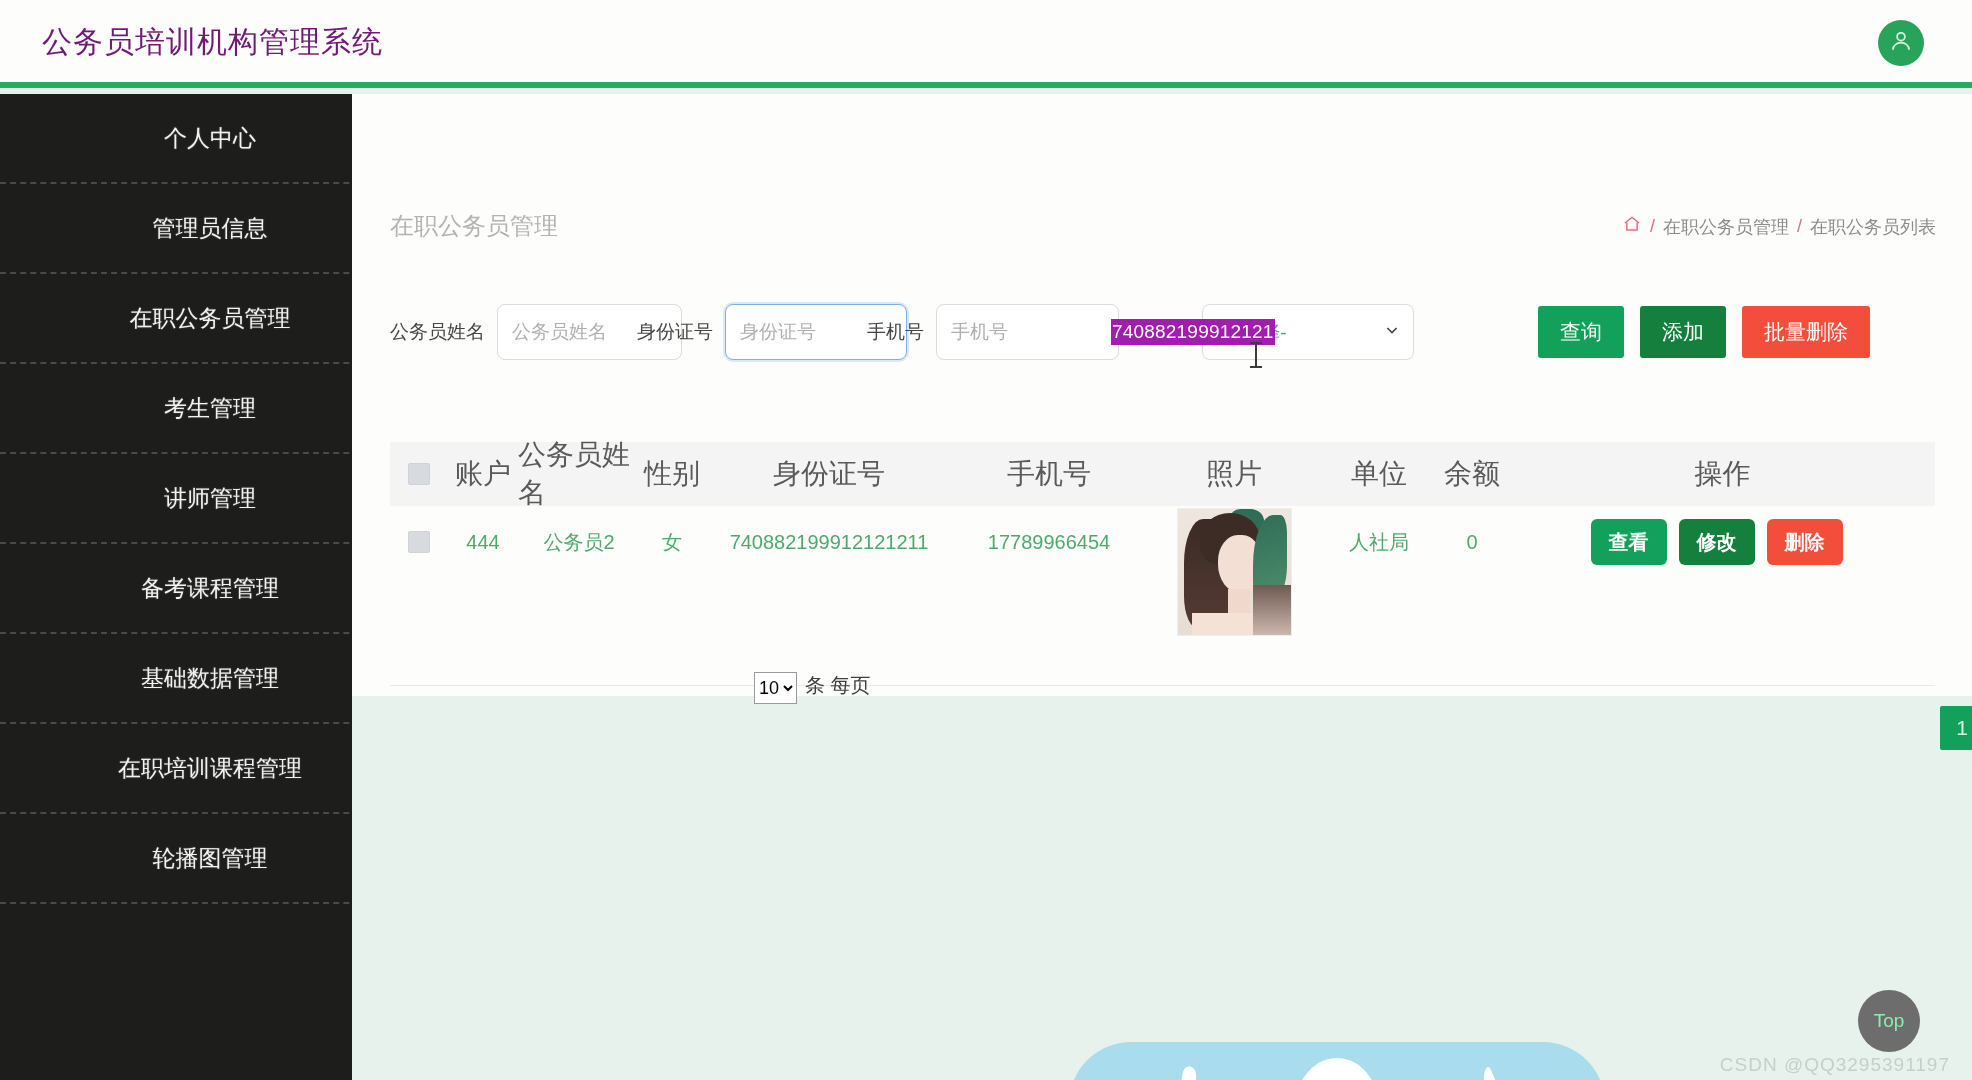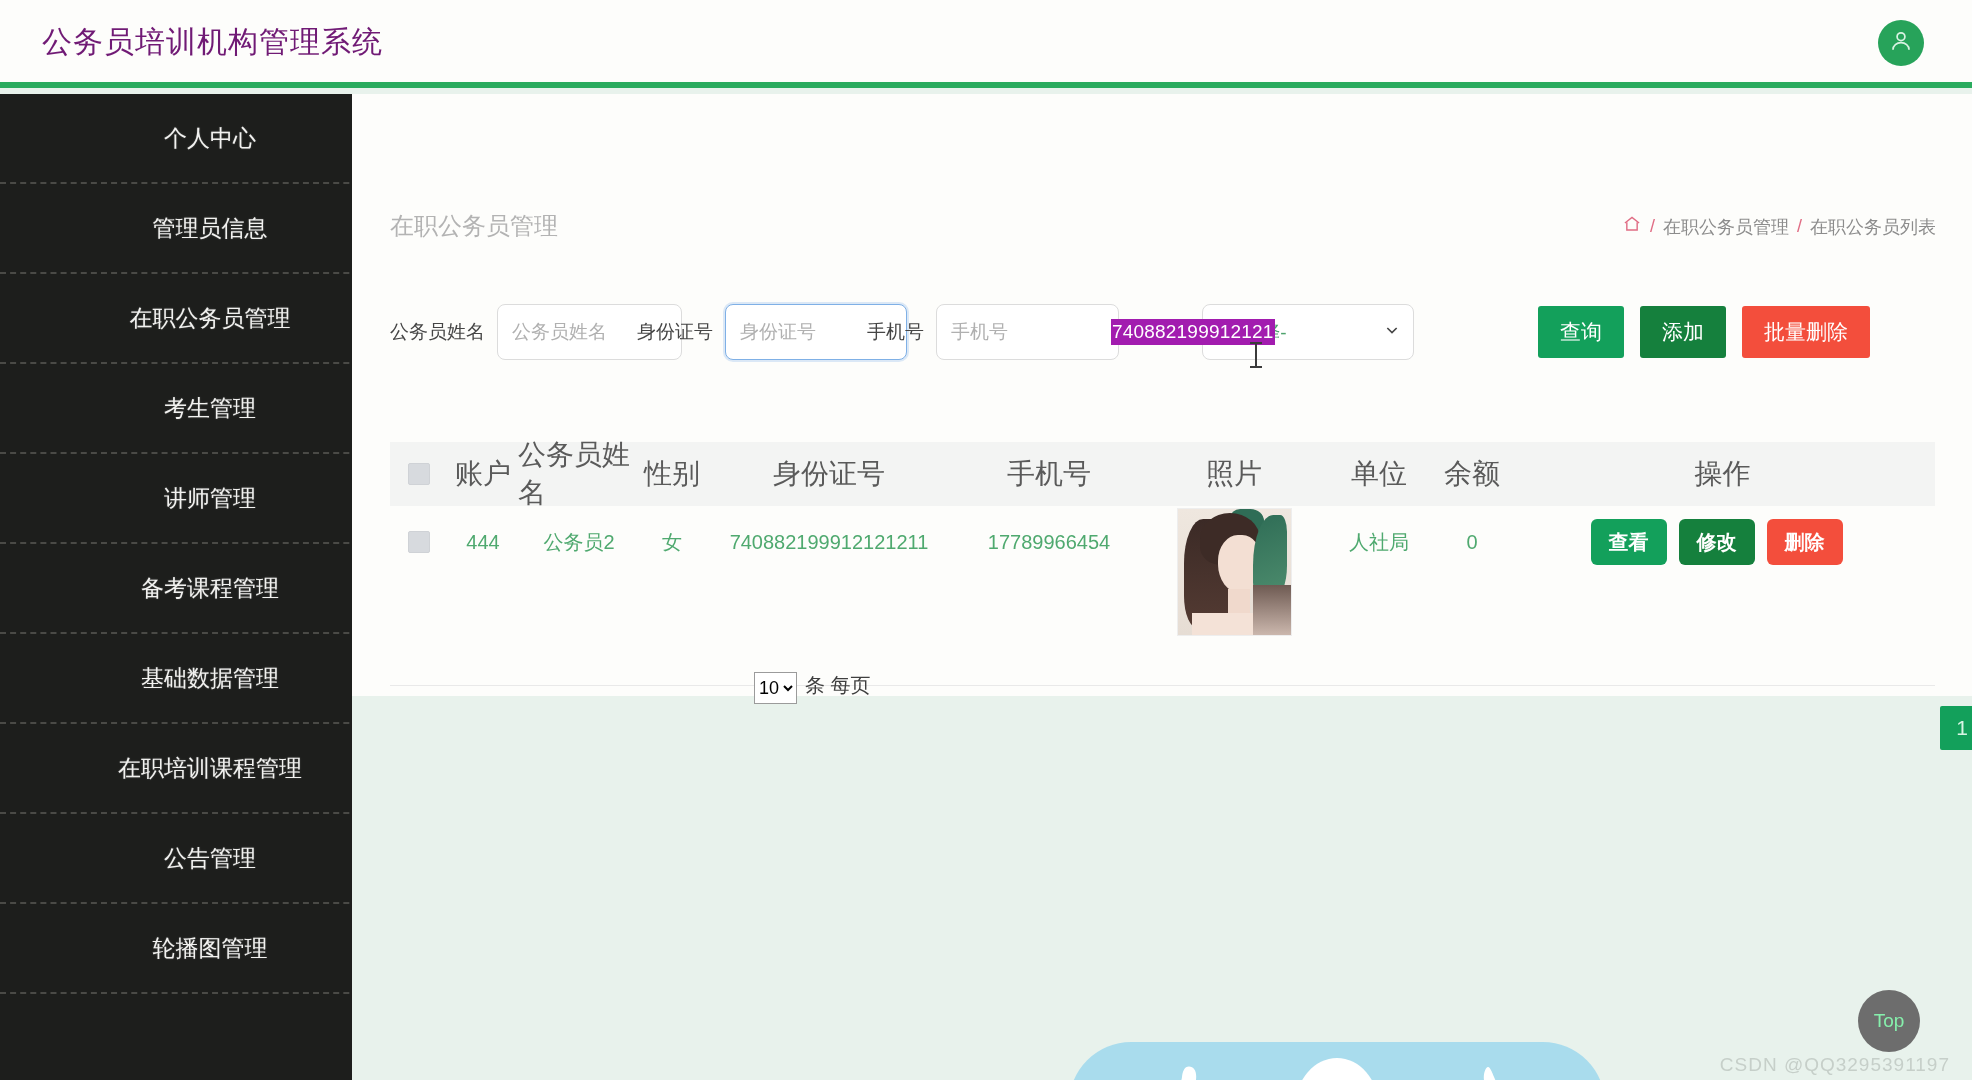--- a/index.html
+++ b/index.html
@@ -278,23 +278,20 @@
     <span>讲师管理</span>
   </div>
   <div class="side-item">
     <span>备考课程管理</span>
   </div>
   <div class="side-item">
     <span>基础数据管理</span>
   </div>
   <div class="side-item">
     <span>在职培训课程管理</span>
-  </div>
-  <div class="side-item">
-    <span>公告管理</span>
   </div>
   <div class="side-item">
     <span>轮播图管理</span>
   </div>
 </div>
 
 <div id="main">
   <div id="content-card"></div>
 
   <div id="page-title">在职公务员管理</div>

